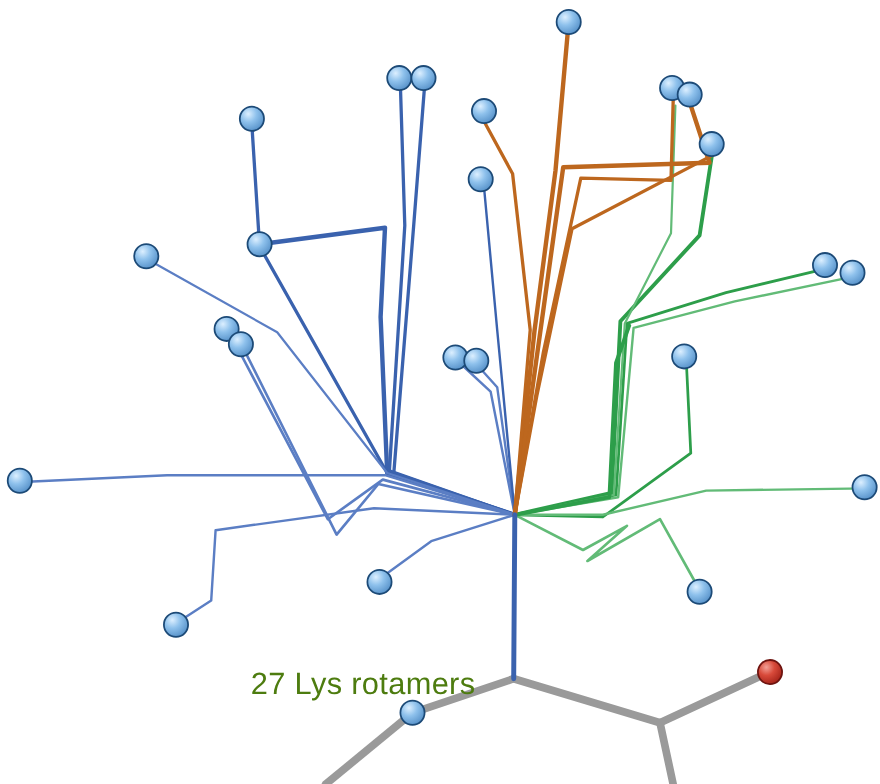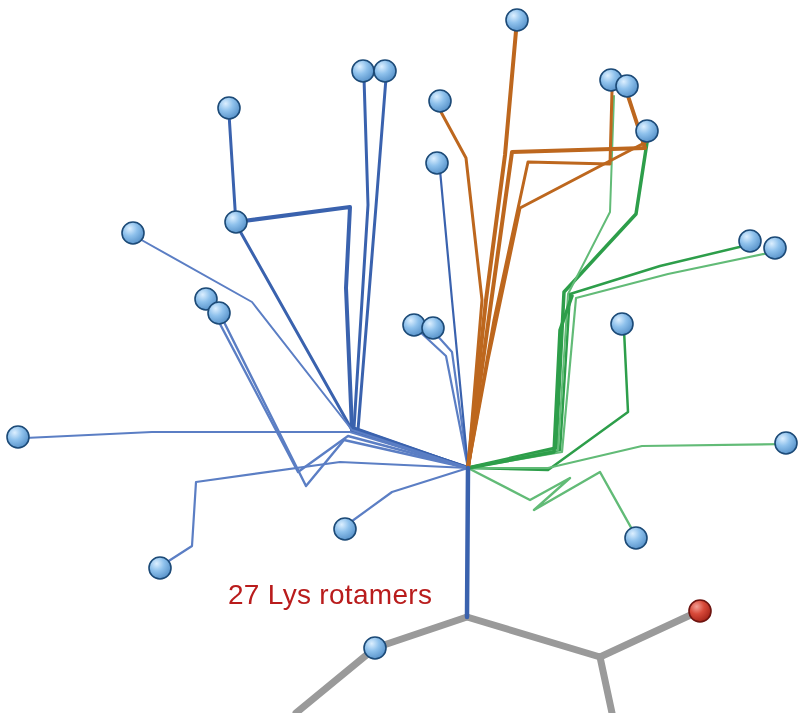--- a/index.html
+++ b/index.html
@@ -16,24 +16,24 @@
     overflow: hidden;
   }
   .figure-wrap svg {
     position: absolute;
     top: 0;
     left: 0;
   }
   .rotamer-label {
     position: absolute;
     left: 228px;
-    top: 580px;
+    top: 607px;
     font-size: 28px;
     line-height: 1.1;
-    color: #b91c1c;
+    color: #4d7c0f;
     letter-spacing: 0.3px;
     white-space: nowrap;
     user-select: none;
   }
 </style>
 </head>
 <body>
 
 <div class="figure-wrap">
   <svg id="mol-svg" xmlns="http://www.w3.org/2000/svg" width="800" height="713" viewBox="0 0 800 713">

